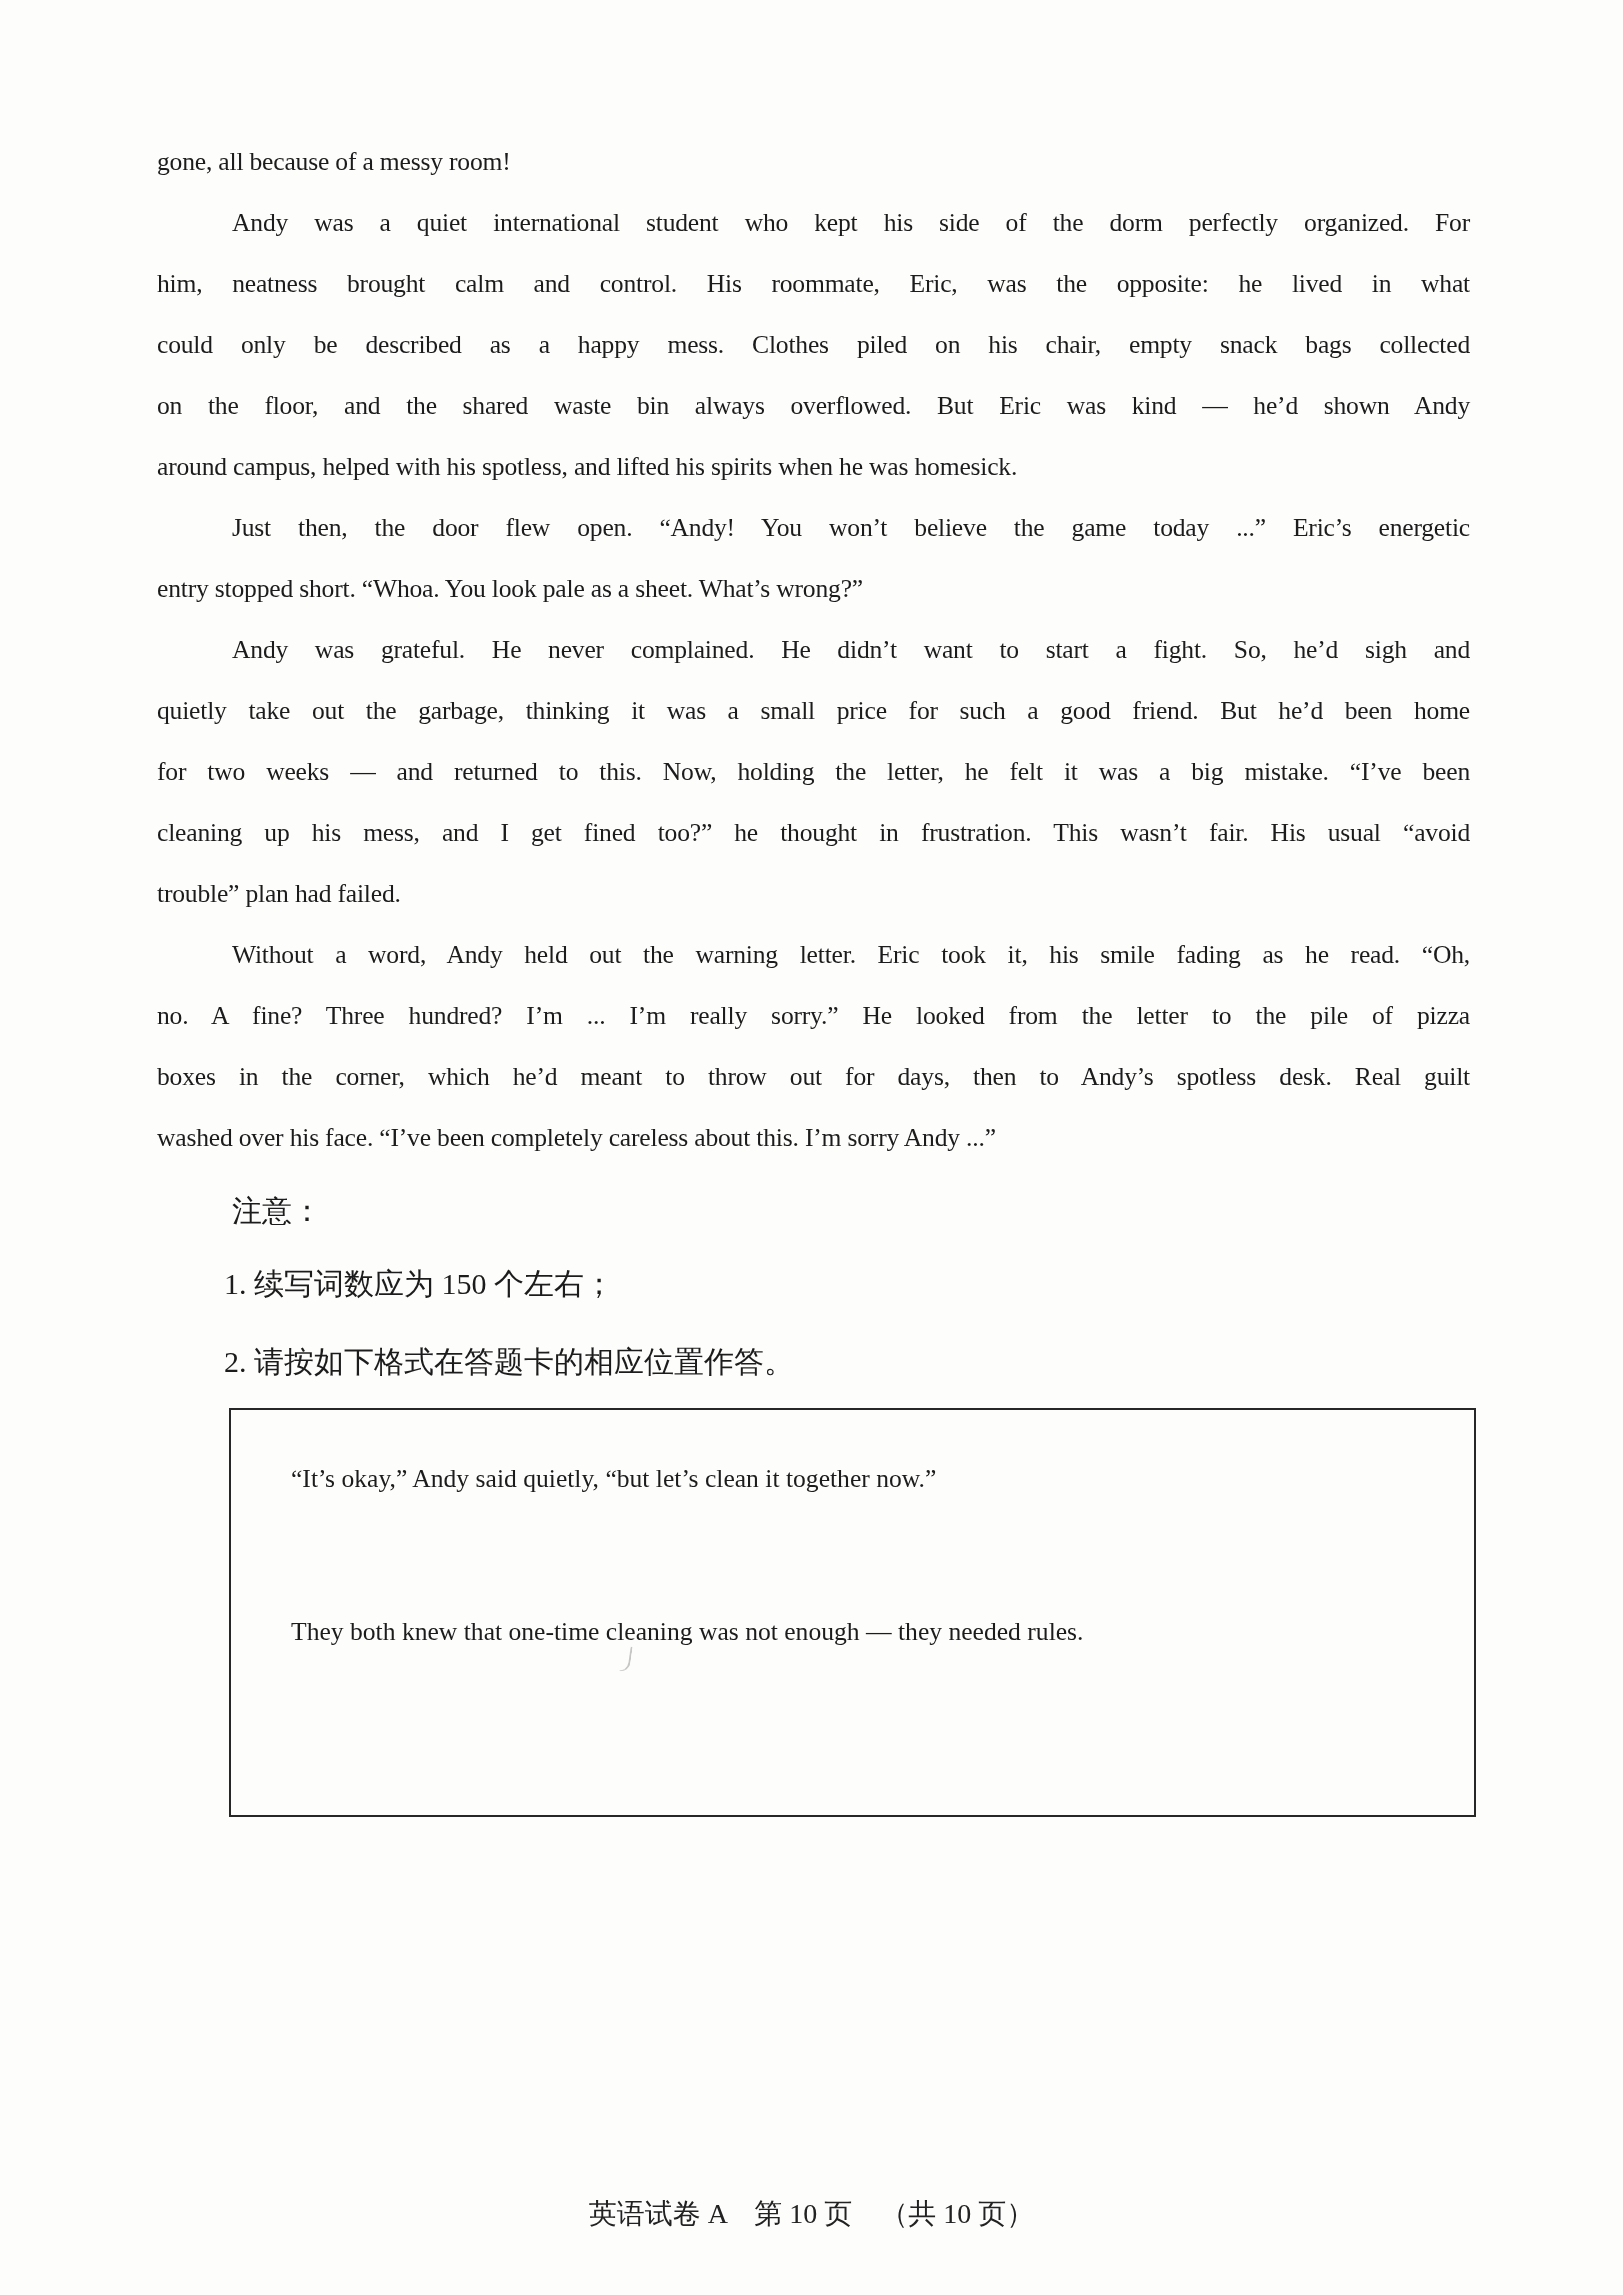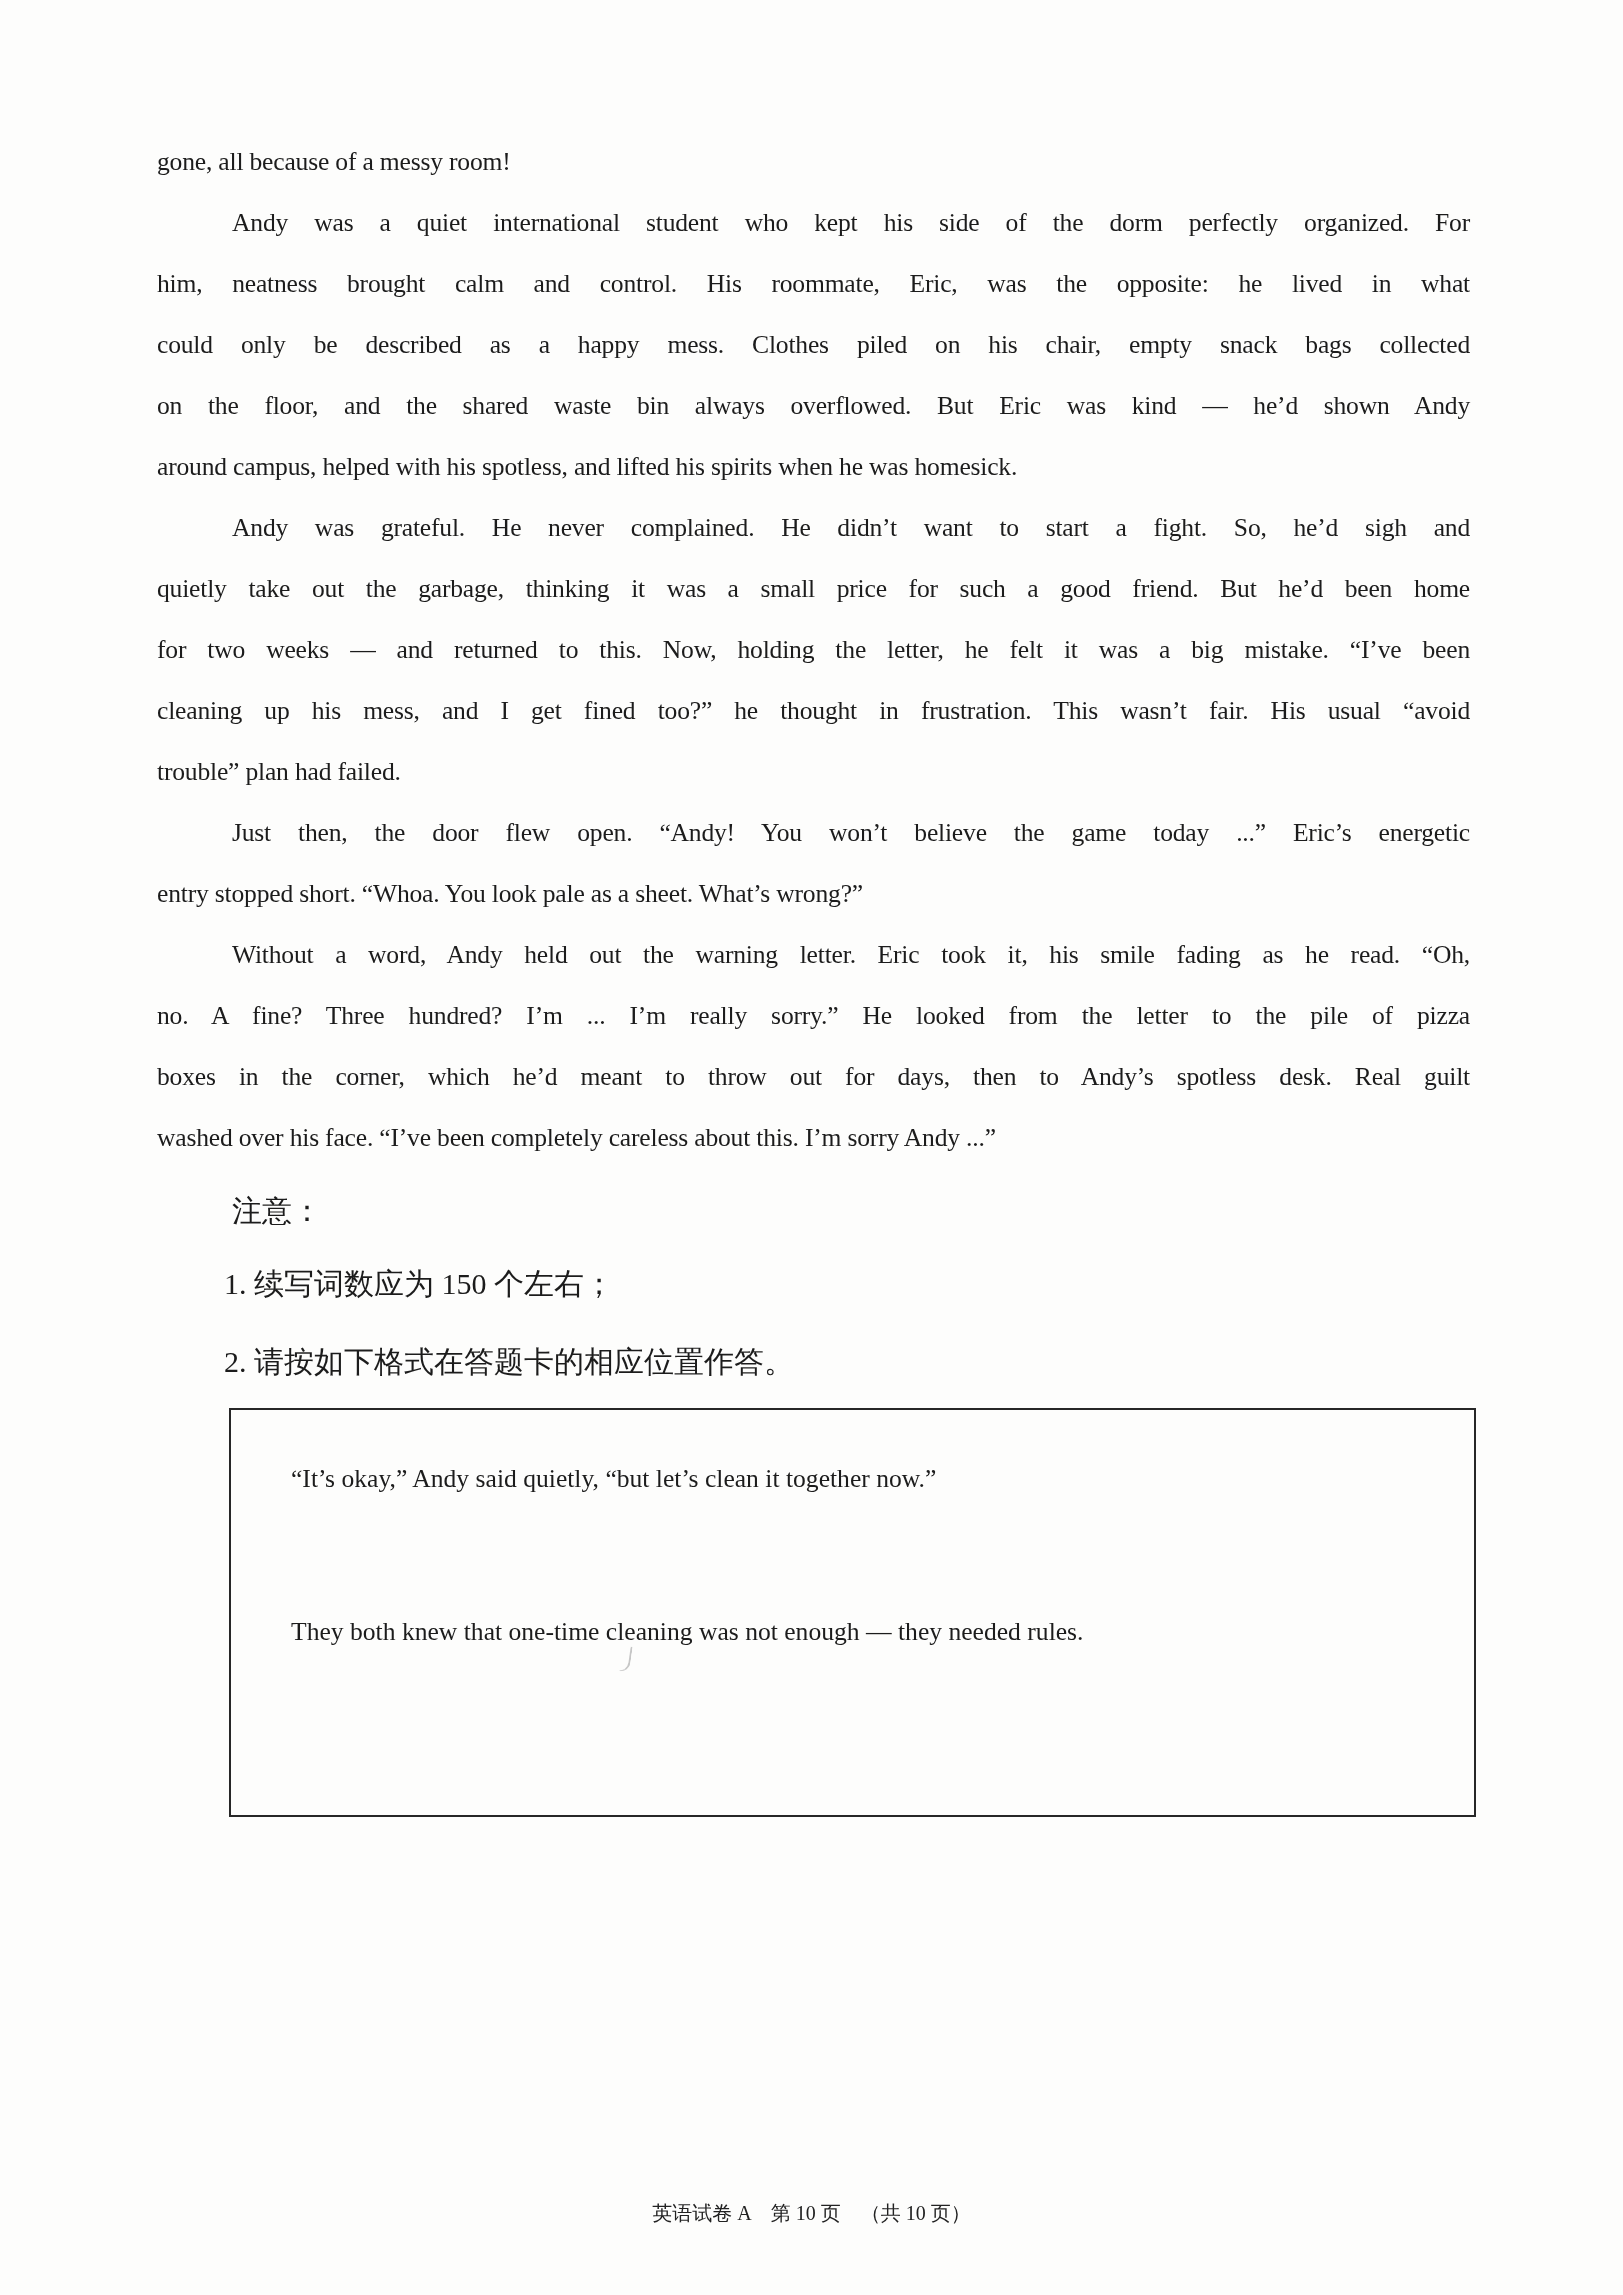--- a/index.html
+++ b/index.html
@@ -78,21 +78,21 @@
     opacity: 0.55;
     transform: rotate(8deg);
   }
 
   .footer {
     position: absolute;
     left: 0;
     top: 2193px;
     width: 100%;
     text-align: center;
-    font-size: 20px;
+    font-size: 28px;
     line-height: 41px;
     color: #222;
   }
 </style>
 </head>
 <body>
 
 <div class="page">
 
   <div class="content">
@@ -102,29 +102,29 @@
           <div class="para-line last">gone, all because of a messy room!</div>
         </div>
         <div class="para">
           <div class="para-line first">Andy was a quiet international student who kept his side of the dorm perfectly organized. For</div>
           <div class="para-line">him, neatness brought calm and control. His roommate, Eric, was the opposite: he lived in what</div>
           <div class="para-line">could only be described as a happy mess. Clothes piled on his chair, empty snack bags collected</div>
           <div class="para-line">on the floor, and the shared waste bin always overflowed. But Eric was kind — he’d shown Andy</div>
           <div class="para-line last">around campus, helped with his spotless, and lifted his spirits when he was homesick.</div>
         </div>
         <div class="para">
+          <div class="para-line first">Just then, the door flew open. “Andy! You won’t believe the game today ...” Eric’s energetic</div>
+          <div class="para-line last">entry stopped short. “Whoa. You look pale as a sheet. What’s wrong?”</div>
+        </div>
+        <div class="para">
           <div class="para-line first">Andy was grateful. He never complained. He didn’t want to start a fight. So, he’d sigh and</div>
           <div class="para-line">quietly take out the garbage, thinking it was a small price for such a good friend. But he’d been home</div>
           <div class="para-line">for two weeks — and returned to this. Now, holding the letter, he felt it was a big mistake. “I’ve been</div>
           <div class="para-line">cleaning up his mess, and I get fined too?” he thought in frustration. This wasn’t fair. His usual “avoid</div>
           <div class="para-line last">trouble” plan had failed.</div>
-        </div>
-        <div class="para">
-          <div class="para-line first">Just then, the door flew open. “Andy! You won’t believe the game today ...” Eric’s energetic</div>
-          <div class="para-line last">entry stopped short. “Whoa. You look pale as a sheet. What’s wrong?”</div>
         </div>
         <div class="para">
           <div class="para-line first">Without a word, Andy held out the warning letter. Eric took it, his smile fading as he read. “Oh,</div>
           <div class="para-line">no. A fine? Three hundred? I’m ... I’m really sorry.” He looked from the letter to the pile of pizza</div>
           <div class="para-line">boxes in the corner, which he’d meant to throw out for days, then to Andy’s spotless desk. Real guilt</div>
           <div class="para-line last">washed over his face. “I’ve been completely careless about this. I’m sorry Andy ...”</div>
         </div>
       </div>
 
     <div class="notes">

